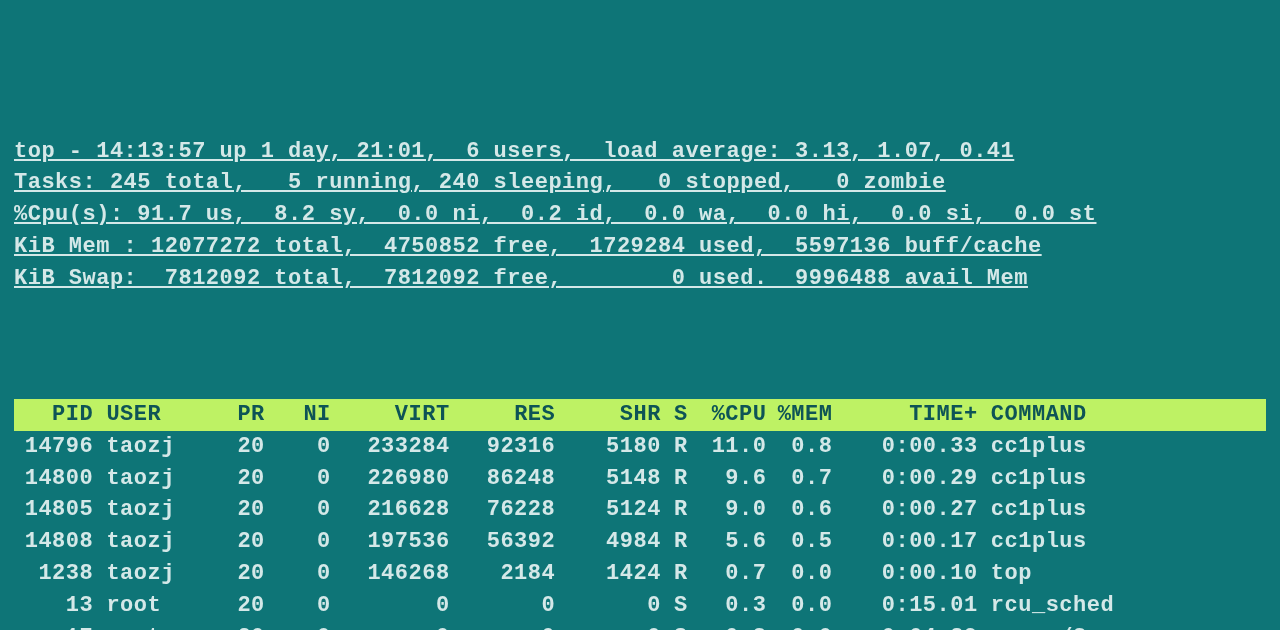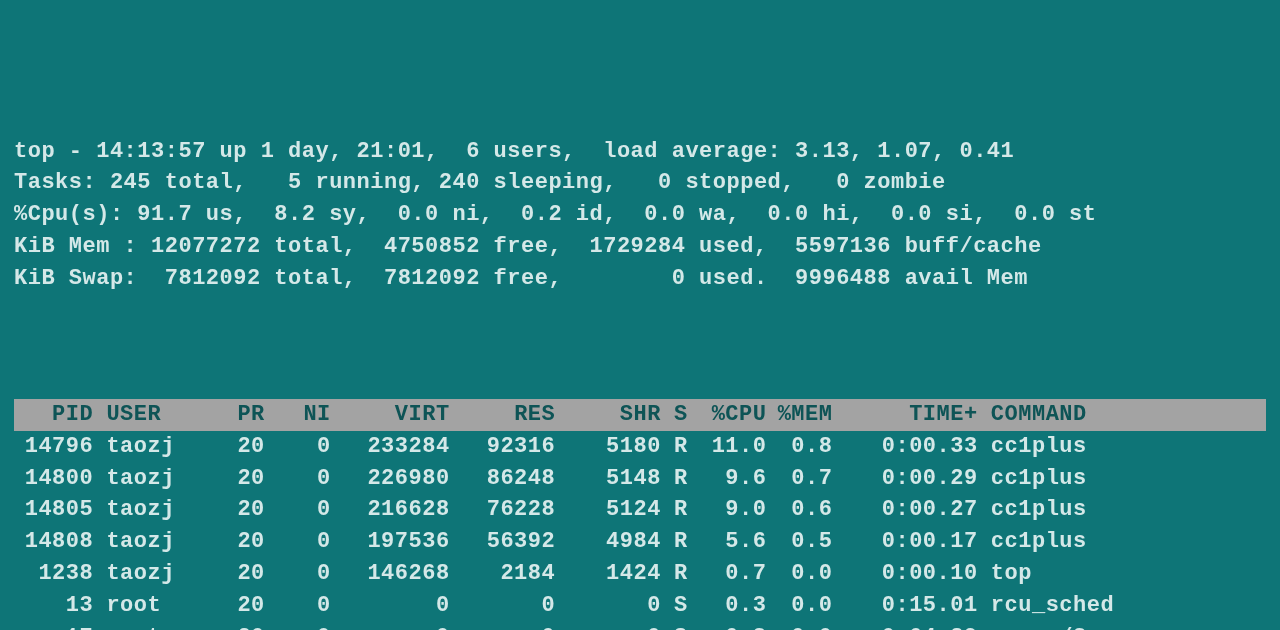--- a/index.html
+++ b/index.html
@@ -7,23 +7,23 @@
     background: #0e7577;
     color: #d4e8e8;
     font-family: "Courier New", monospace;
     font-size: 22px;
     font-weight: bold;
     line-height: 1.45;
     padding: 8px 14px;
     white-space: pre;
     letter-spacing: 0.5px;
   }
-  .summary-line { display: block; }
+  .summary-line { display: block; text-decoration: underline; }
   .header-row {
-    background: #a3a3a3;
+    background: #bef264;
     color: #0e5456;
   }
   .cell { display: inline-block; }
   .c-pid   { width: 6ch; text-align: right; }
   .c-user  { width: 9ch; text-align: left; padding-left: 1ch; }
   .c-pr    { width: 4ch; text-align: right; }
   .c-ni    { width: 5ch; text-align: right; }
   .c-virt  { width: 9ch; text-align: right; }
   .c-res   { width: 8ch; text-align: right; }
   .c-shr   { width: 8ch; text-align: right; }

